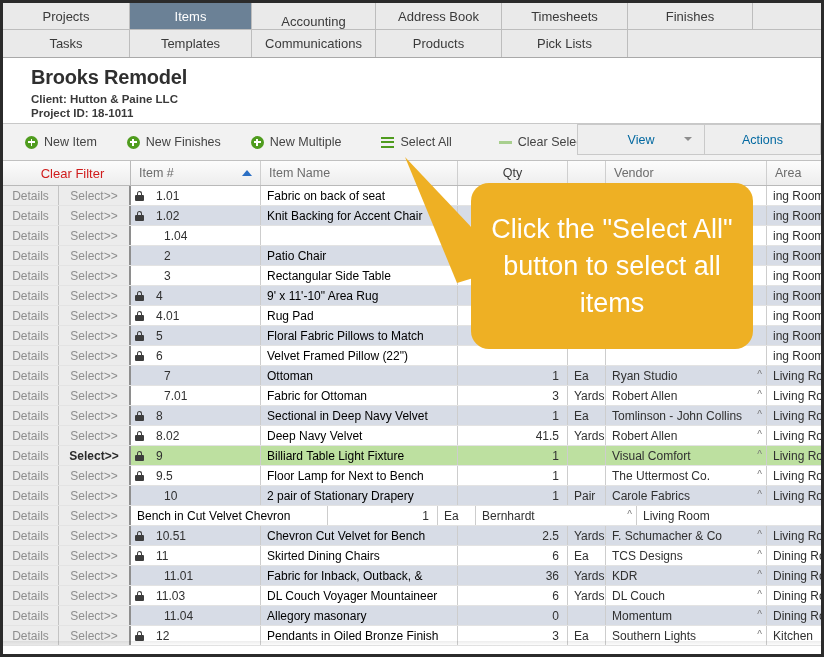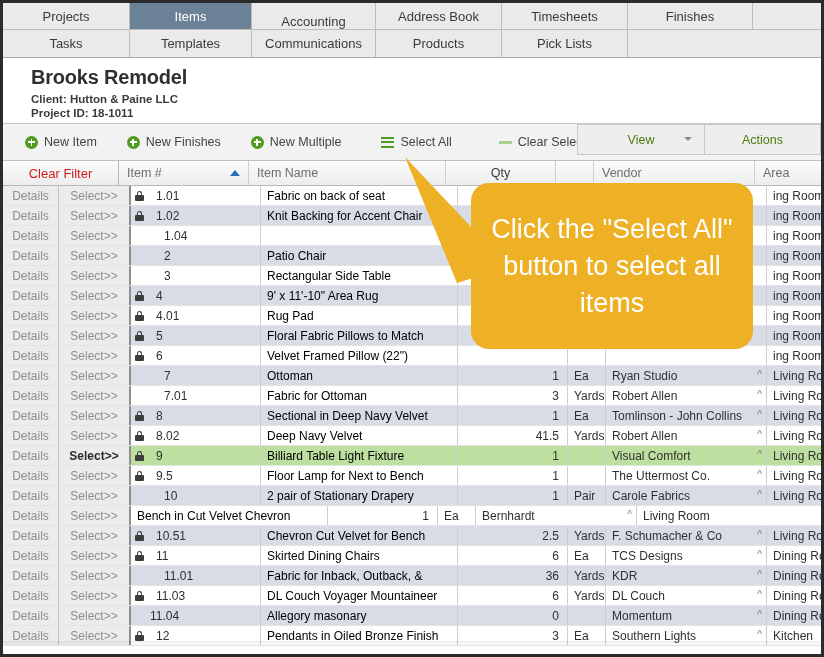--- a/index.html
+++ b/index.html
@@ -125,21 +125,21 @@
     width: 13px; height: 3px; background: #a8cf8e; flex: none;
   }
 
   .tb-right {
     position: absolute;
     right: 0px; top: 0px;
     display: flex; height: 31px;
   }
   .tb-btn {
     display: flex; align-items: center; justify-content: center;
-    font-size: 12.5px; color: #4d7c0f;
+    font-size: 12.5px; color: #0369a1;
     background: #eeeeee;
     border: 1px solid #c9c9c9;
     box-sizing: border-box;
     cursor: default;
     position: relative;
   }
   .tb-btn.view { width: 128px; }
   .tb-btn.actions { width: 116px; border-left: none; }
   .chev {
     position: absolute; right: 12px; top: 12px;
@@ -388,21 +388,21 @@
         <span class="chev"></span>
       </div>
       <div class="tb-btn actions">
         <span>Actions</span>
       </div>
     </div>
   </div>
 
   <div class="grid">
     <div class="grid-head">
-      <div class="hcell clear-filter" style="width:116px;flex:none;">
+      <div class="hcell clear-filter" style="width:116px;flex:none;margin-left:12px;">
         <span>Clear Filter</span>
       </div>
       <div class="hcell" style="width:130px;flex:none;">
         <span>Item #</span>
         <span class="sort-caret"></span>
       </div>
       <div class="hcell" style="width:197px;flex:none;">
         <span>Item Name</span>
       </div>
       <div class="hcell qty" style="width:110px;flex:none;align-items:center;">
@@ -749,21 +749,21 @@
           <div class="cell c-qty">6</div>
           <div class="cell c-uom">Yards</div>
           <div class="cell c-vendor">DL Couch<span class="vcaret">^</span></div>
           <div class="cell c-area">Dining Room</div>
         </div>
         <div class="row even">
           <div class="cell c-details">Details</div>
           <div class="cell c-select">Select&gt;&gt;</div>
           <div class="cell c-itemno">
             <span class="lockwrap"></span>
-            <span class="num" style="">11.04</span>
+            <span class="num" style="margin-left: 14px;">11.04</span>
           </div>
           <div class="cell c-name">Allegory masonary</div>
           <div class="cell c-qty">0</div>
           <div class="cell c-uom"></div>
           <div class="cell c-vendor">Momentum<span class="vcaret">^</span></div>
           <div class="cell c-area">Dining Room</div>
         </div>
         <div class="row odd">
           <div class="cell c-details">Details</div>
           <div class="cell c-select">Select&gt;&gt;</div>

